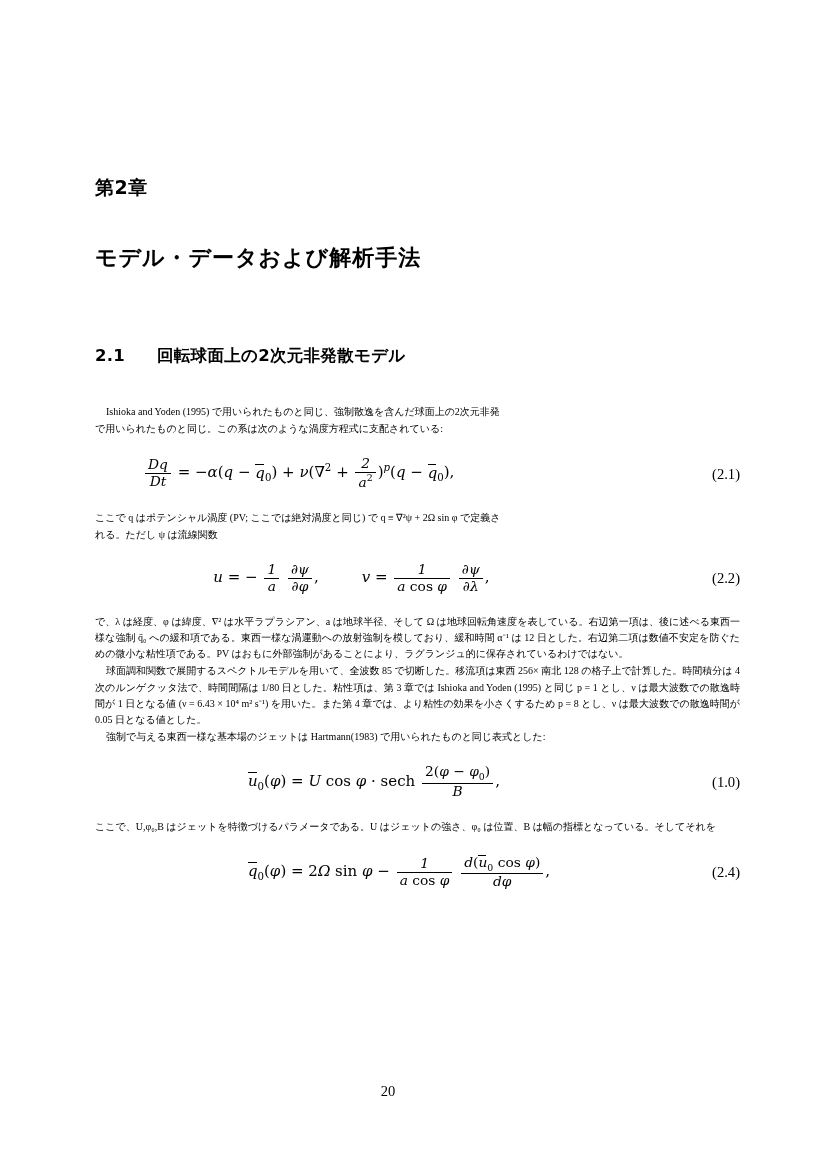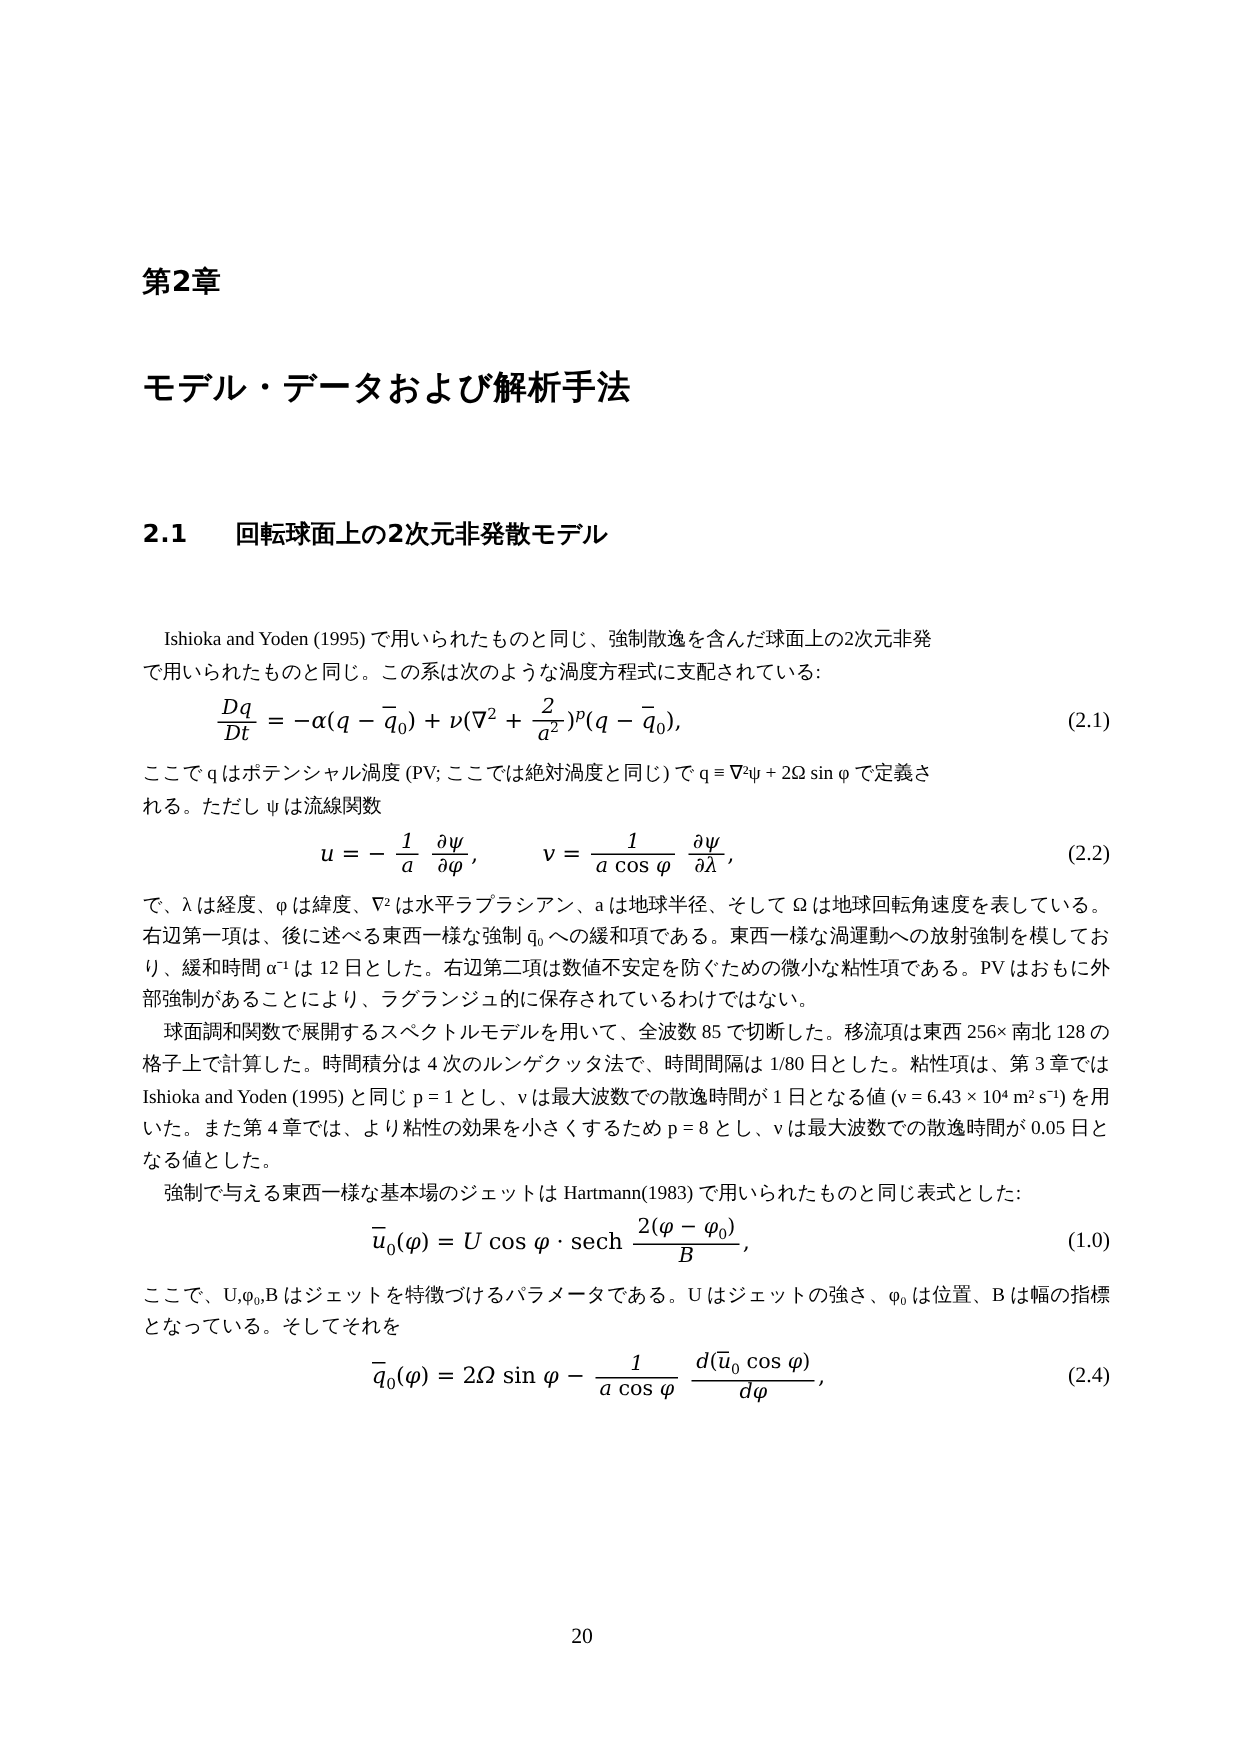--- a/index.html
+++ b/index.html
@@ -39,30 +39,30 @@
     font-family: "DejaVu Sans", sans-serif;
     font-weight: bold;
     font-size: 22px;
     letter-spacing: 1px;
     margin: 0 0 72px 0;
   }
   .section-head {
     font-family: "DejaVu Sans", sans-serif;
     font-weight: bold;
     font-size: 16.5px;
-    margin: 0 0 48px 0;
+    margin: 0 0 37px 0;
     letter-spacing: 0.3px;
   }
   .section-head .secnum {
     display: inline-block;
     width: 62px;
   }
   p.body {
     margin: 0 0 1px 0;
-    font-size: 13px;
+    font-size: 10px;
     line-height: 1.62;
     text-align: justify;
     text-justify: inter-character;
   }
   p.body.indent {
     text-indent: 1.1em;
   }
   .eqblock {
     position: relative;
     margin: 6px 0 6px 0;
@@ -86,21 +86,21 @@
   }
   .math {
     font-family: "DejaVu Serif", serif;
     font-style: italic;
   }
   .up { font-style: normal; }
   .frac {
     display: inline-block;
     vertical-align: middle;
     text-align: center;
-    margin: 0 2px;
+    margin: 13px 2px;
     line-height: 1.15;
   }
   .frac .num {
     display: block;
     padding: 0 3px;
     font-size: 0.92em;
   }
   .frac .den {
     display: block;
     border-top: 1px solid #000;

